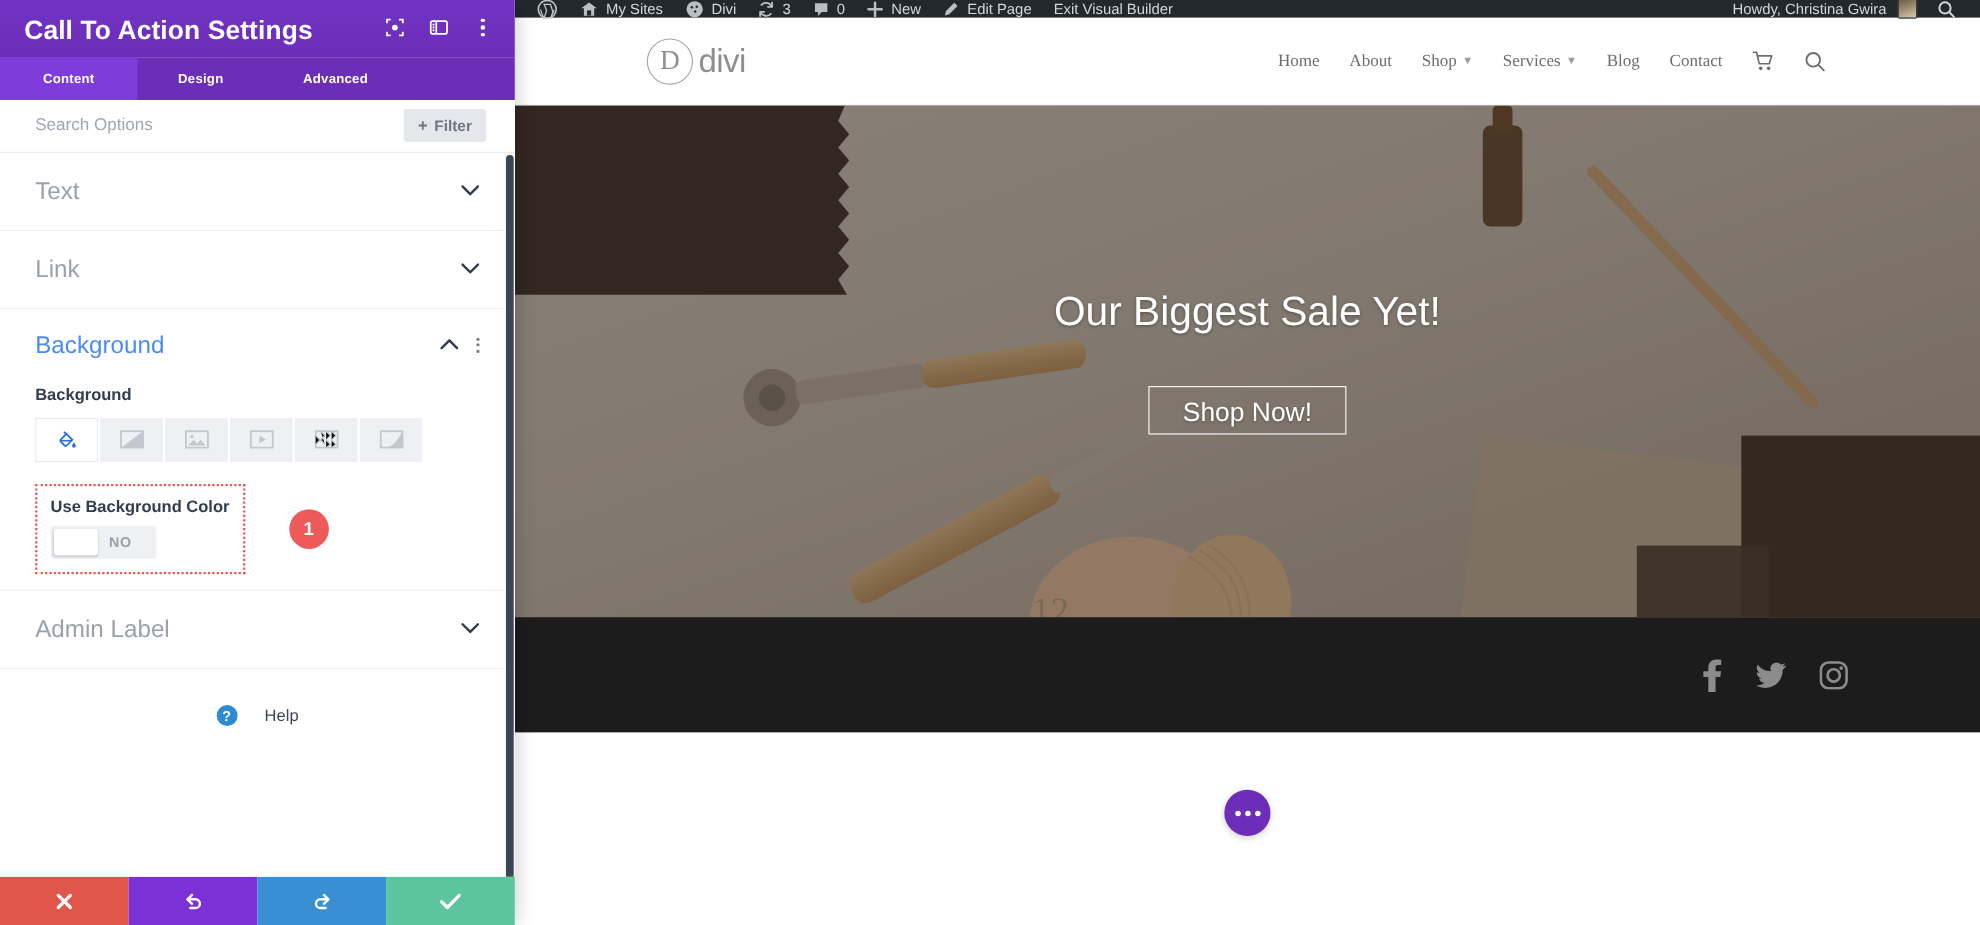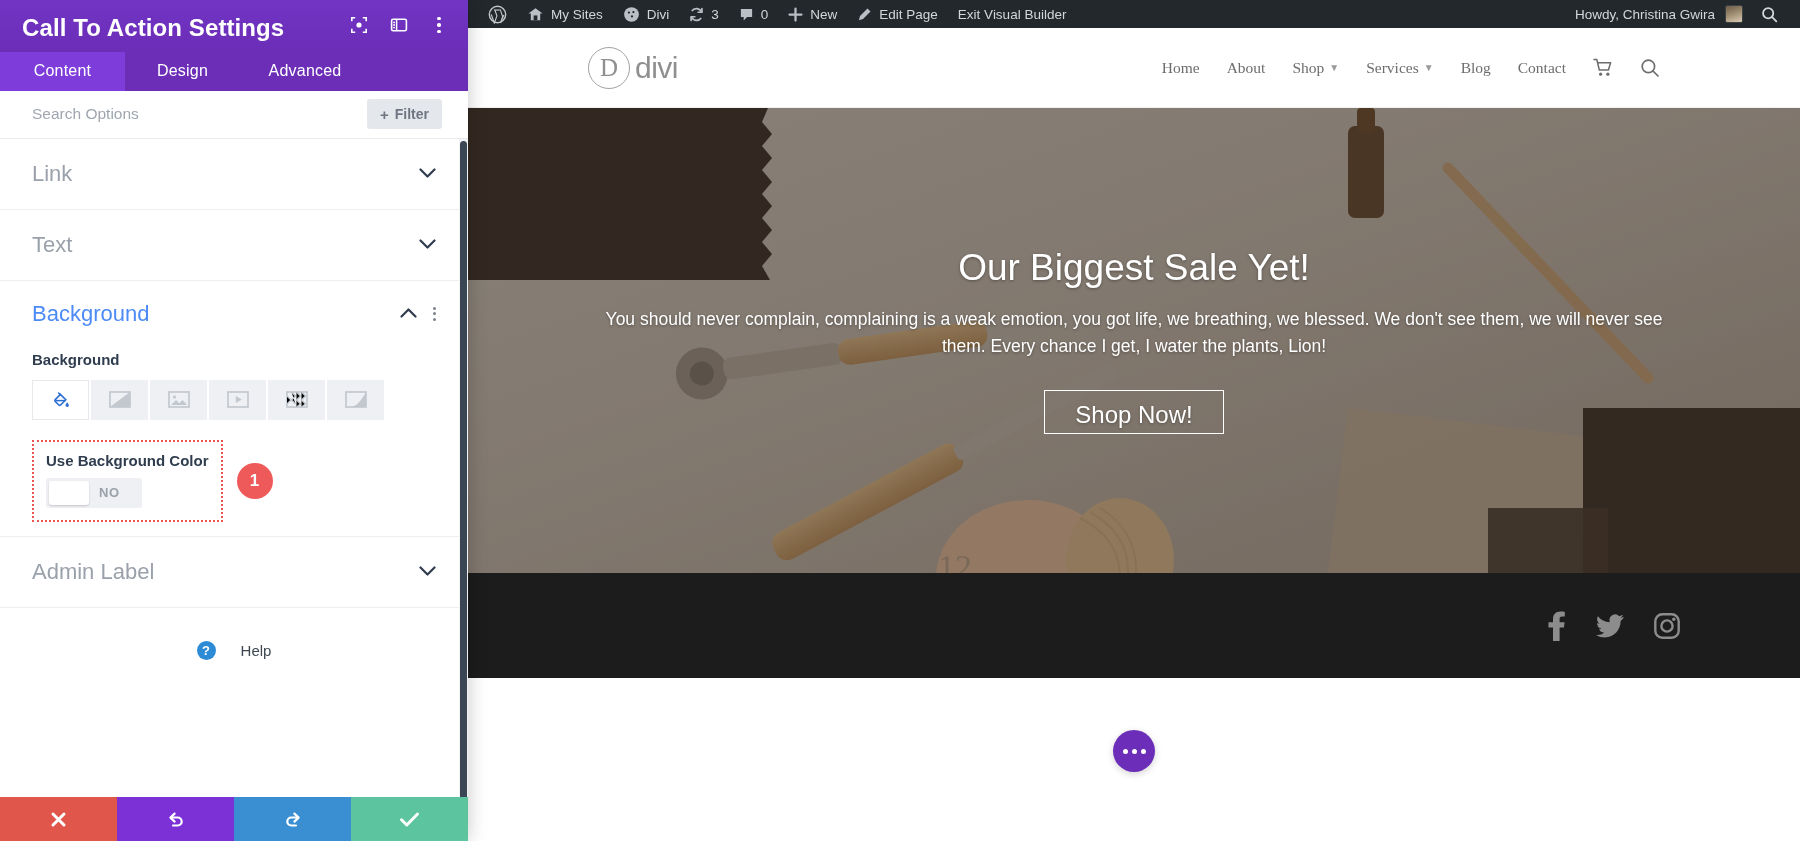--- a/index.html
+++ b/index.html
@@ -39,21 +39,21 @@
     position: absolute; right: 18px; top: 14px;
     display: flex; align-items: center; gap: 18px;
   }
   .hdr-ico { width: 22px; height: 22px; display: flex; align-items: center; justify-content: center; cursor: pointer; }
   .hdr-ico svg { display: block; }
   .dots-v { display: flex; flex-direction: column; gap: 3px; align-items: center; }
   .dots-v i { width: 3.5px; height: 3.5px; background: #fff; border-radius: 50%; display: block; }
 
   .panel-tabs { display: flex; background: #6c2eb7; height: 39px; }
   .panel-tab {
-    flex: 0 0 auto; color: #fff; font-size: 16px; font-weight: normal;
+    flex: 0 0 auto; color: #fff; font-size: 12px; font-weight: bold;
     display: flex; align-items: center; justify-content: center;
     cursor: pointer; letter-spacing: .2px;
   }
   .panel-tab.t-content { width: 125px; background: #7e3ddb; }
   .panel-tab.t-design  { width: 115px; }
   .panel-tab.t-advanced{ width: 130px; }
 
   .search-row {
     height: 48px; background: #fff; border-bottom: 1px solid #eaeaea;
     display: flex; align-items: center; padding: 0 18px 0 32px;
@@ -93,21 +93,21 @@
   .bg-tabs { display: flex; gap: 2px; }
   .bg-tab {
     width: 57px; height: 40px; background: #eef0f3;
     display: flex; align-items: center; justify-content: center;
     cursor: pointer;
   }
   .bg-tab.active { background: #fff; box-shadow: inset 0 0 0 1px #e7e9ec; }
   .bg-tab svg { display:block; }
 
   .toggle-wrap {
-    margin: 20px 0 0 0; display: flex; align-items: center; gap: 4px;
+    margin: 20px 0 0 0; display: flex; align-items: center; gap: 30px;
   }
   .toggle-box {
     border: 2px dotted #ef5350; padding: 10px 12px 12px 12px;
     display: inline-block;
   }
   .toggle-label { font-size: 15px; color: #2f3d4f; font-weight: bold; margin-bottom: 9px; }
   .toggle-ctl {
     width: 96px; height: 30px; background: #eef0f3; border-radius: 3px;
     display: flex; align-items: center; cursor: pointer; padding: 3px;
   }
@@ -152,21 +152,21 @@
   }
   .panel-scrollbar .thumb {
     position: absolute; left: 1px; top: 2px; width: 7px; height: 680px;
     background: #3b4654; border-radius: 4px;
   }
 
   
   .stage { flex: 1; height: 841px; position: relative; background: #fff; overflow: hidden; }
 
   .adminbar {
-    height: 28px; background: #23282d; display: flex; align-items: center;
+    height: 16px; background: #23282d; display: flex; align-items: center;
     color: #b9bfc4; font-size: 13.5px; padding-left: 10px; position: relative;
   }
   .ab-item {
     display: flex; align-items: center; gap: 7px; padding: 0 10px; height: 32px;
     cursor: pointer; color: #d3d7da; white-space: nowrap;
   }
   .ab-item svg { display: block; }
   .ab-right { margin-left: auto; display: flex; align-items: center; padding-right: 12px; gap: 4px; }
   .ab-avatar {
     width: 18px; height: 18px; border-radius: 2px;
@@ -284,30 +284,30 @@
       <input class="search-input" placeholder="Search Options" style="">
       <div class="filter-btn">
         <span class="plus">+</span>
         <span>Filter</span>
       </div>
     </div>
 
     <div class="panel-body">
 
       <div class="sect">
-        <span class="sect-title">Link</span>
+        <span class="sect-title">Text</span>
         <span class="sect-right">
           <svg class="chev" width="17" height="11" viewBox="0 0 17 11">
               <path d="M1.5 1.5L8.5 8.5 15.5 1.5" fill="none" stroke="#2f3d4f" stroke-width="2.2" stroke-linecap="round" stroke-linejoin="round"></path>
             </svg>
         </span>
       </div>
 
       <div class="sect">
-        <span class="sect-title">Text</span>
+        <span class="sect-title">Link</span>
         <span class="sect-right">
           <svg class="chev" width="17" height="11" viewBox="0 0 17 11">
               <path d="M1.5 1.5L8.5 8.5 15.5 1.5" fill="none" stroke="#2f3d4f" stroke-width="2.2" stroke-linecap="round" stroke-linejoin="round"></path>
             </svg>
         </span>
       </div>
 
       <div class="sect open" style="border-bottom:none;height:66px;">
         <span class="sect-title">Background</span>
         <span class="sect-right">
@@ -581,21 +581,20 @@
 
         <path d="M880 300 L1130 330 1110 465 860 465z" fill="#bfae97" opacity=".85"></path>
         <rect x="1115" y="300" width="220" height="180" fill="#3d3128"></rect>
         <rect x="1020" y="400" width="120" height="80" fill="#463a2e" opacity=".9"></rect>
 
         <text x="470" y="470" font-family="Liberation Serif, serif" font-size="34" fill="#8d8376" opacity=".5">12</text>
       </svg>
       <div class="hero-overlay"></div>
       <div class="hero-inner">
         <h1 class="hero-title">Our Biggest Sale Yet!</h1>
-        <p class="hero-sub">You should never complain, complaining is a weak emotion, you got life, we breathing, we blessed. We don't see them, we will never see them. Every chance I get, I water the plants, Lion!</p>
         <div class="hero-btn">Shop Now!</div>
       </div>
     </section>
 
     <footer class="site-footer">
       <div class="footer-social">
         <svg width="19" height="30" viewBox="0 0 19 30">
             <path d="M12.6 30V16.4h4.3l.7-5.2h-5V8c0-1.5.4-2.5 2.6-2.5h2.6V.9C17.3.8 15.5.6 13.4.6 9 .6 6 3.3 6 8.2v3H1.5v5.2H6V30z" fill="#8c8c8c"></path>
           </svg>
         <svg width="28" height="24" viewBox="0 0 28 24">

